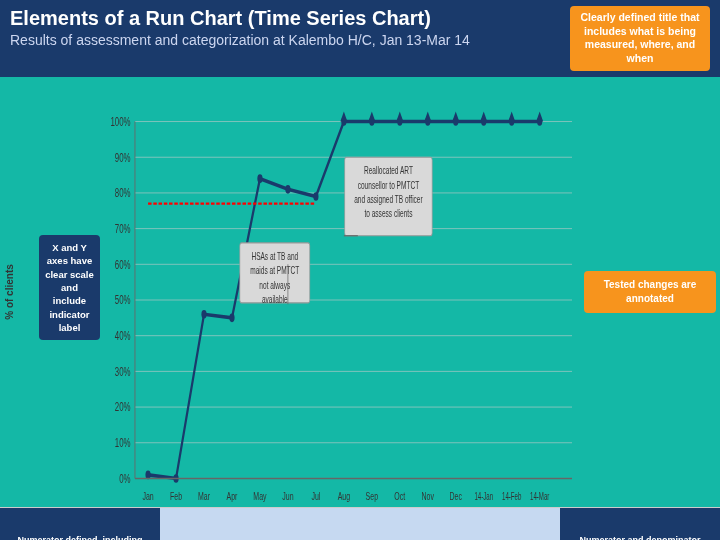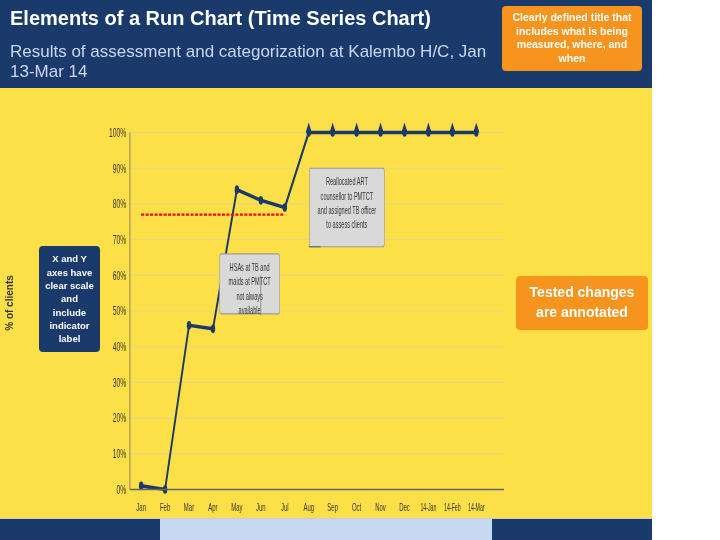--- a/index.html
+++ b/index.html
@@ -6,45 +6,45 @@
     body {
       font-family: Arial, sans-serif;
       background: #fff;
       width: 720px;
       height: 540px;
       overflow: hidden;
       position: relative;
     }
 
     .page {
-      width: 652px;
+      width: 720px;
       height: 540px;
       position: relative;
-      background: #fde047;
+      background: #14b8a6;
     }
 
     
     .header {
       background: #1a3a6b;
       color: #fff;
       padding: 6px 10px 6px 10px;
       display: flex;
       align-items: flex-start;
       justify-content: space-between;
     }
     .header-title {
       font-size: 20px;
       font-weight: bold;
       line-height: 1.2;
       flex: 1;
     }
     .header-subtitle {
-      font-size: 17px;
+      font-size: 14px;
       color: #ccd6f0;
-      margin-top: 12px;
+      margin-top: 2px;
     }
     .callout-top-right {
       background: #f7941d;
       color: #fff;
       font-size: 10.5px;
       font-weight: bold;
       padding: 5px 8px;
       border-radius: 4px;
       text-align: center;
       max-width: 140px;
@@ -107,21 +107,21 @@
       display: flex;
       flex-direction: column;
       align-items: center;
       justify-content: center;
       flex-shrink: 0;
       padding: 8px 4px;
     }
     .callout-box {
       background: #f7941d;
       color: #fff;
-      font-size: 14px;
+      font-size: 10px;
       font-weight: bold;
       padding: 7px 8px;
       border-radius: 4px;
       text-align: center;
       line-height: 1.4;
     }
 
     
     .bottom-section {
       display: flex;

